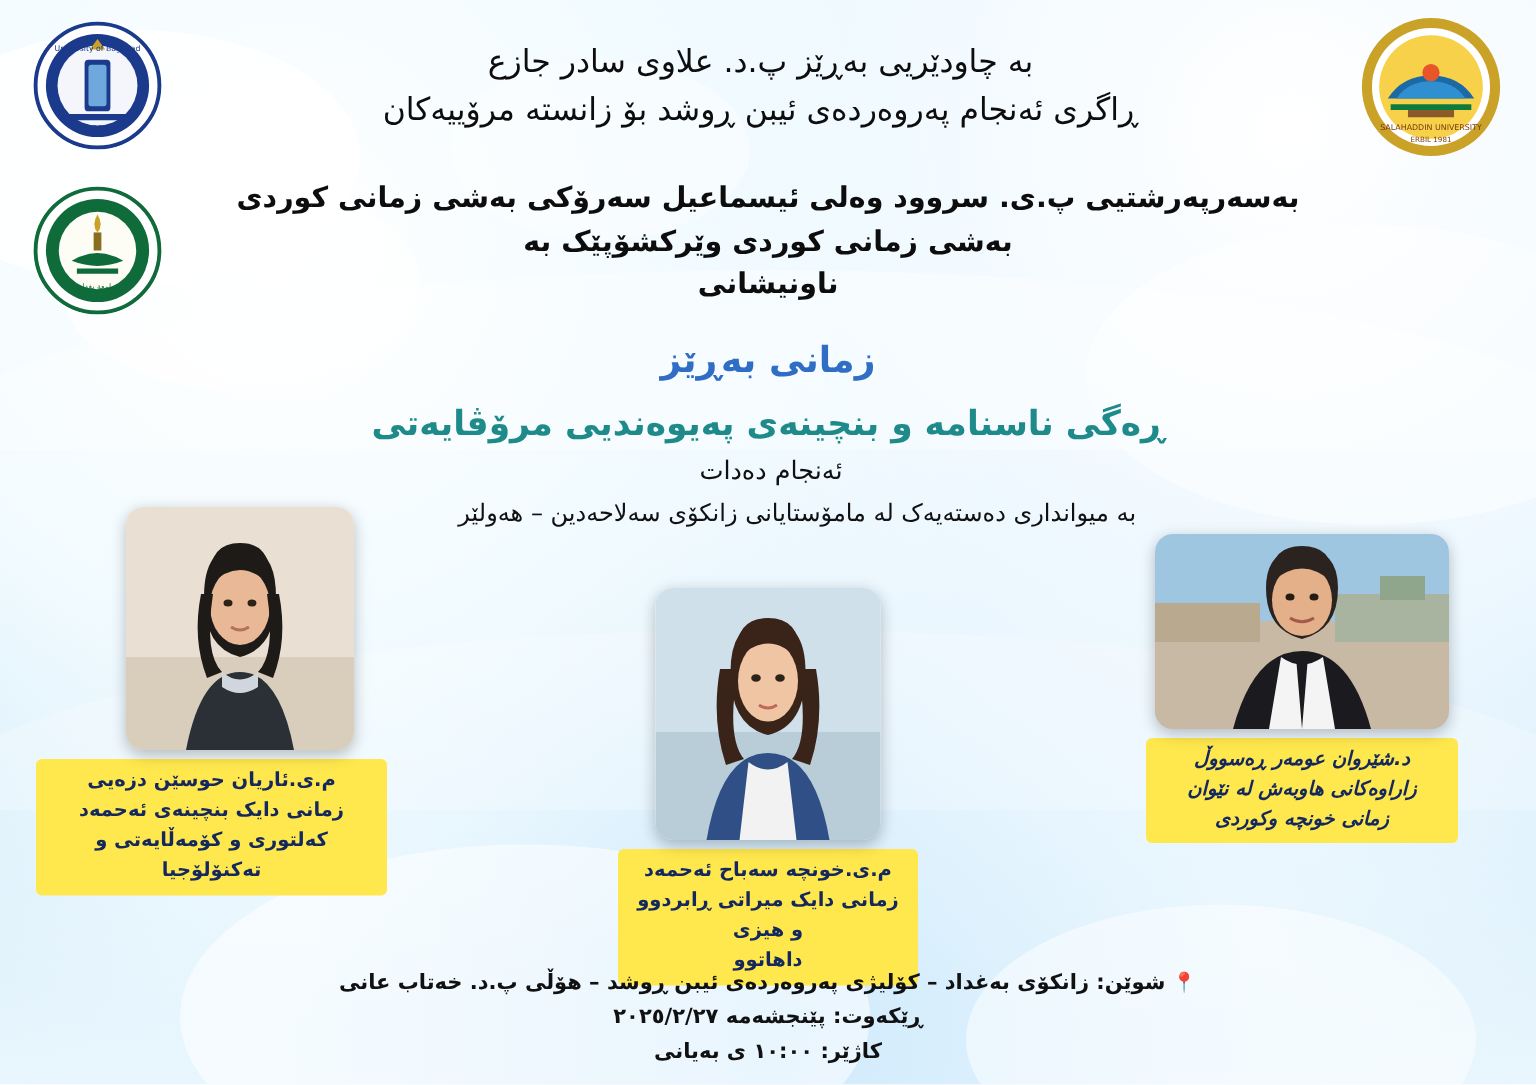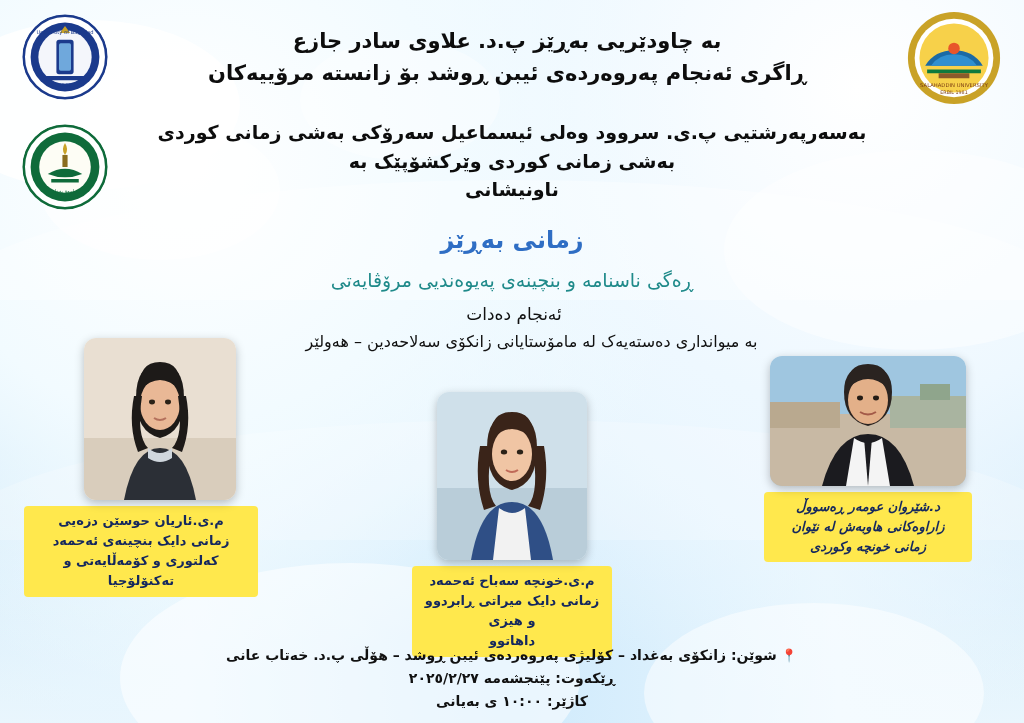--- a/index.html
+++ b/index.html
@@ -49,34 +49,34 @@
     overflow: hidden;
   }
   .logo-baghdad-edu { left: 22px; top: 14px; width: 86px; height: 86px; }
   .logo-baghdad-univ { left: 22px; top: 124px; width: 86px; height: 86px; }
   .logo-salahaddin { right: 22px; top: 10px; width: 96px; height: 96px; }
 
   
   .txt { position: absolute; text-align: center; line-height: 1.5; }
   .l1 {
     top: 26px; left: 130px; right: 140px;
-    font-size: 21px; font-weight: bold; color: #0d0d0d;
+    font-size: 21px; font-weight: normal; color: #0d0d0d;
   }
   .l2 {
     top: 118px; left: 120px; right: 120px;
     font-size: 19px; font-weight: bold; color: #0d0d0d;
   }
   .title-main {
     top: 222px; left: 0; right: 0;
     font-size: 24px; font-weight: bold; color: #2f6ec4;
     letter-spacing: 1px;
   }
   .title-sub {
     top: 266px; left: 0; right: 0;
-    font-size: 19px; font-weight: normal; color: #1f8a8a;
+    font-size: 23px; font-weight: bold; color: #1f8a8a;
   }
   .l3 {
     top: 302px; left: 4px; right: 0;
     font-size: 17px; color: #111;
   }
   .l4 {
     top: 330px; left: 0; right: 0;
     font-size: 16px; color: #111; padding-left: 39px;
   }
 

